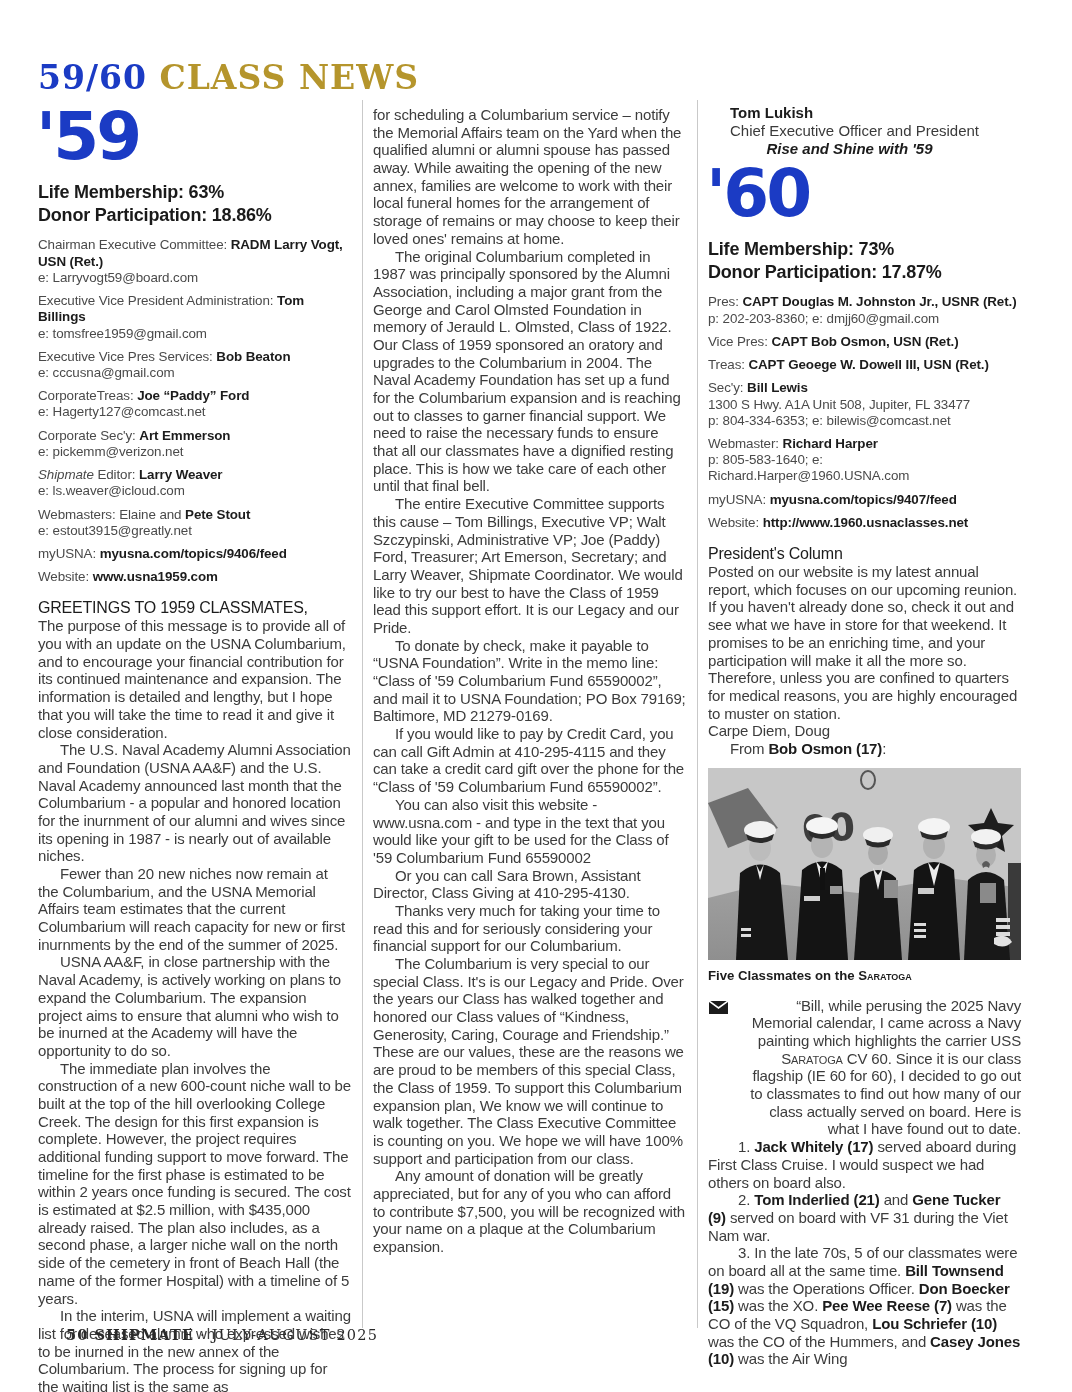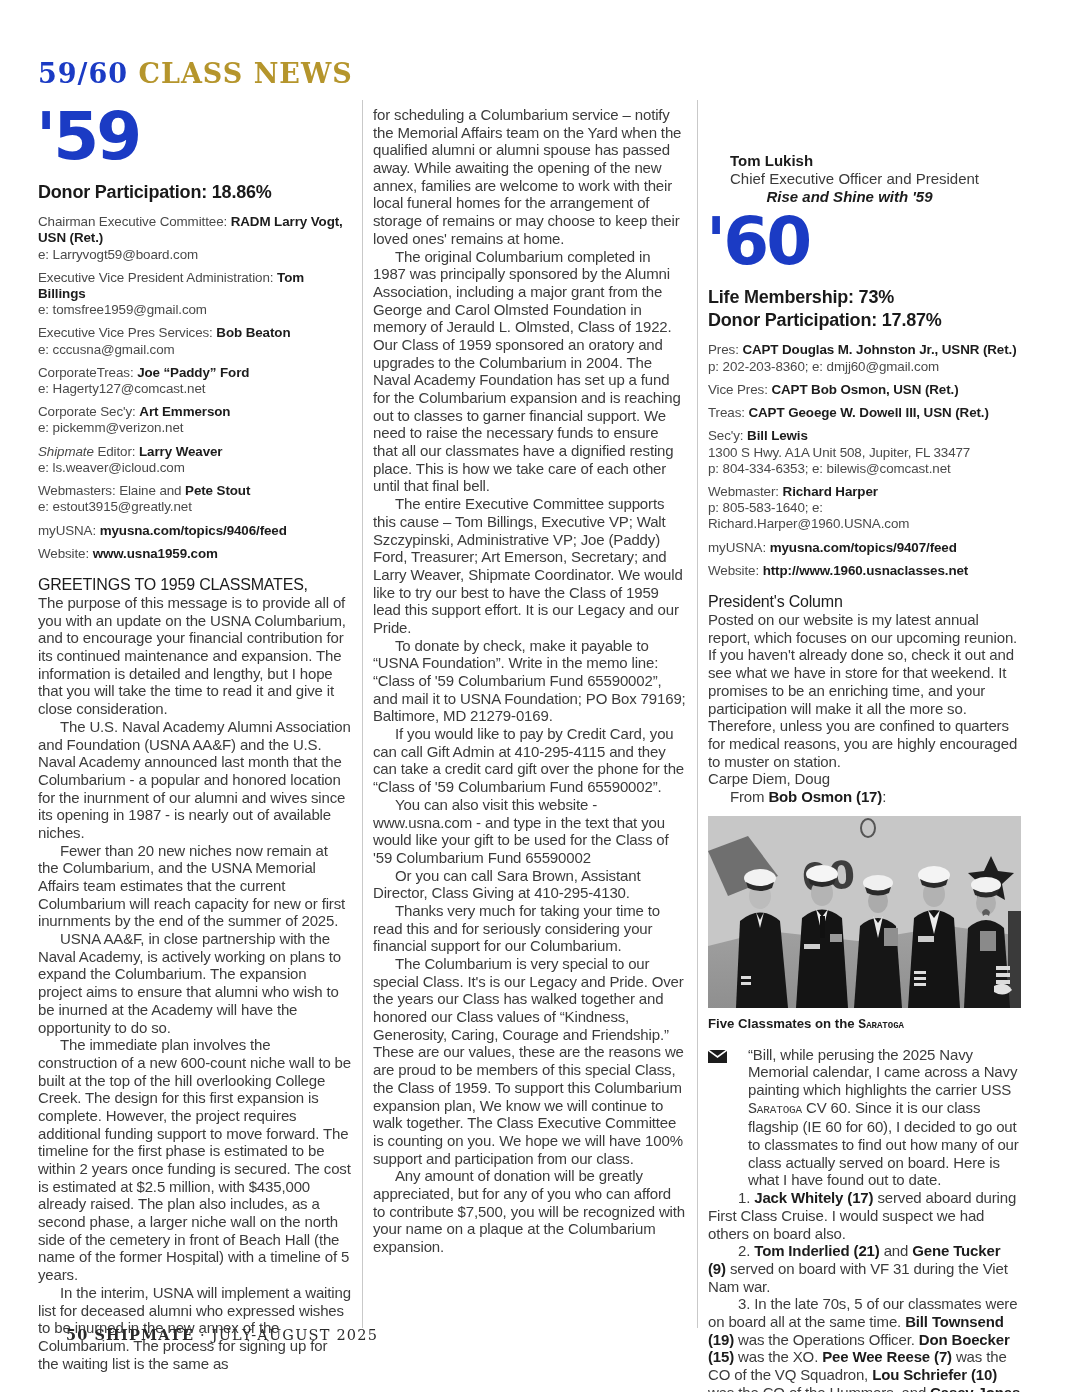--- a/index.html
+++ b/index.html
@@ -1,47 +1,47 @@
 <!DOCTYPE html>
 <html><head>
 <meta charset="utf-8">
 <style>
   html,body{margin:0;padding:0;background:#e8e8e8;}
   .page{position:relative;width:1072px;height:1392px;background:#ffffff;margin:0 auto;
         font-family:"Liberation Sans",sans-serif;color:#3a3a3a;overflow:hidden;}
   .page-header{position:absolute;left:38px;top:58px;font-family:"DejaVu Serif",serif;
-        font-weight:bold;font-size:27px;letter-spacing:1px;}
+        font-weight:bold;font-size:33px;letter-spacing:1px;}
   .hdr-blue{color:#1b3bc4;}
   .hdr-gold{color:#b5952c;}
   .col{position:absolute;top:100px;width:313px;}
   .col1{left:38px;}
   .col2{left:373px;top:106px;}
   .col3{left:708px;top:104px;}
   .vrule{position:absolute;top:100px;height:1228px;width:1px;background:#c9c9c9;}
   .vr1{left:362px;} .vr2{left:697px;}
   .numeral{color:#1b3bc4;font-family:"DejaVu Sans",sans-serif;font-weight:bold;
         font-size:66px;line-height:0.95;letter-spacing:-3px;margin:6px 0 12px -2px;}
   .stats{font-size:18px;font-weight:bold;color:#1a1a1a;line-height:1.3;letter-spacing:-0.2px;}
   .officers{margin-top:10px;}
   .officer{margin-bottom:7px;font-size:13.4px;line-height:1.21;color:#4a4a4a;letter-spacing:-0.1px;}
   .officer .b{color:#1c1c1c;}
   .sec-head{font-weight:normal;font-size:16px;color:#1c1c1c;margin:14px 0 0 0;letter-spacing:-0.2px;}
   .para{font-size:15px;line-height:1.18;letter-spacing:-0.15px;color:#3c3c3c;margin:0;}
   .ind{text-indent:22px;}
   .ind2{text-indent:30px;}
   .b{font-weight:bold;color:#1c1c1c;}
   .i{font-style:italic;}
-  .sc{font-variant:small-caps;font-family:Liberation Mono, monospace;}
+  .sc{font-variant:small-caps;}
   .signoff{padding-left:22px;font-size:15px;line-height:1.2;}
-  .signoff-name{font-weight:bold;color:#1c1c1c;margin-top:48px;}
+  .signoff-name{font-weight:bold;color:#1c1c1c;}
   .tagline{text-align:center;font-weight:bold;font-style:italic;color:#1c1c1c;
         font-size:15px;padding-right:30px;}
   .photo-wrap{margin:10px 0 4px 0;}
   .photo-caption{font-size:13.2px;font-weight:bold;color:#1c1c1c;margin:4px 0 14px 0;}
-  .letter-row{display:flex;gap:20px;}
+  .letter-row{display:flex;gap:20px;text-align:right;}
   .env{flex:0 0 20px;padding-top:3px;}
   .page-footer{position:absolute;left:38px;top:1326px;font-family:"DejaVu Serif",serif;
         font-size:14.5px;color:#2a2a2a;letter-spacing:1.2px;margin-left:28px;}
   .pf-num,.pf-mag{font-weight:bold;}
   .carpe{margin-top:0;}
 </style>
 </head>
 <body>
 
 <div class="page">
@@ -50,20 +50,21 @@
     <span class="hdr-blue">59/60</span>
     <span class="hdr-gold">CLASS NEWS</span>
   </div>
 
   <div class="vrule vr1"></div>
   <div class="vrule vr2"></div>
 
   <div class="col col1">
     <div class="numeral">'59</div>
     <div class="stats">
+      <div>Life Membership: 63%</div>
       <div>Donor Participation: 18.86%</div>
     </div>
     <div class="officers">
       <div class="officer">
         <div><span>Chairman Executive Committee: </span><span class="b">RADM Larry Vogt, USN (Ret.)</span></div>
         <div>e: Larryvogt59@board.com</div>
       </div>
       <div class="officer">
         <div><span>Executive Vice President Administration: </span><span class="b">Tom Billings</span></div>
         <div>e: tomsfree1959@gmail.com</div>

